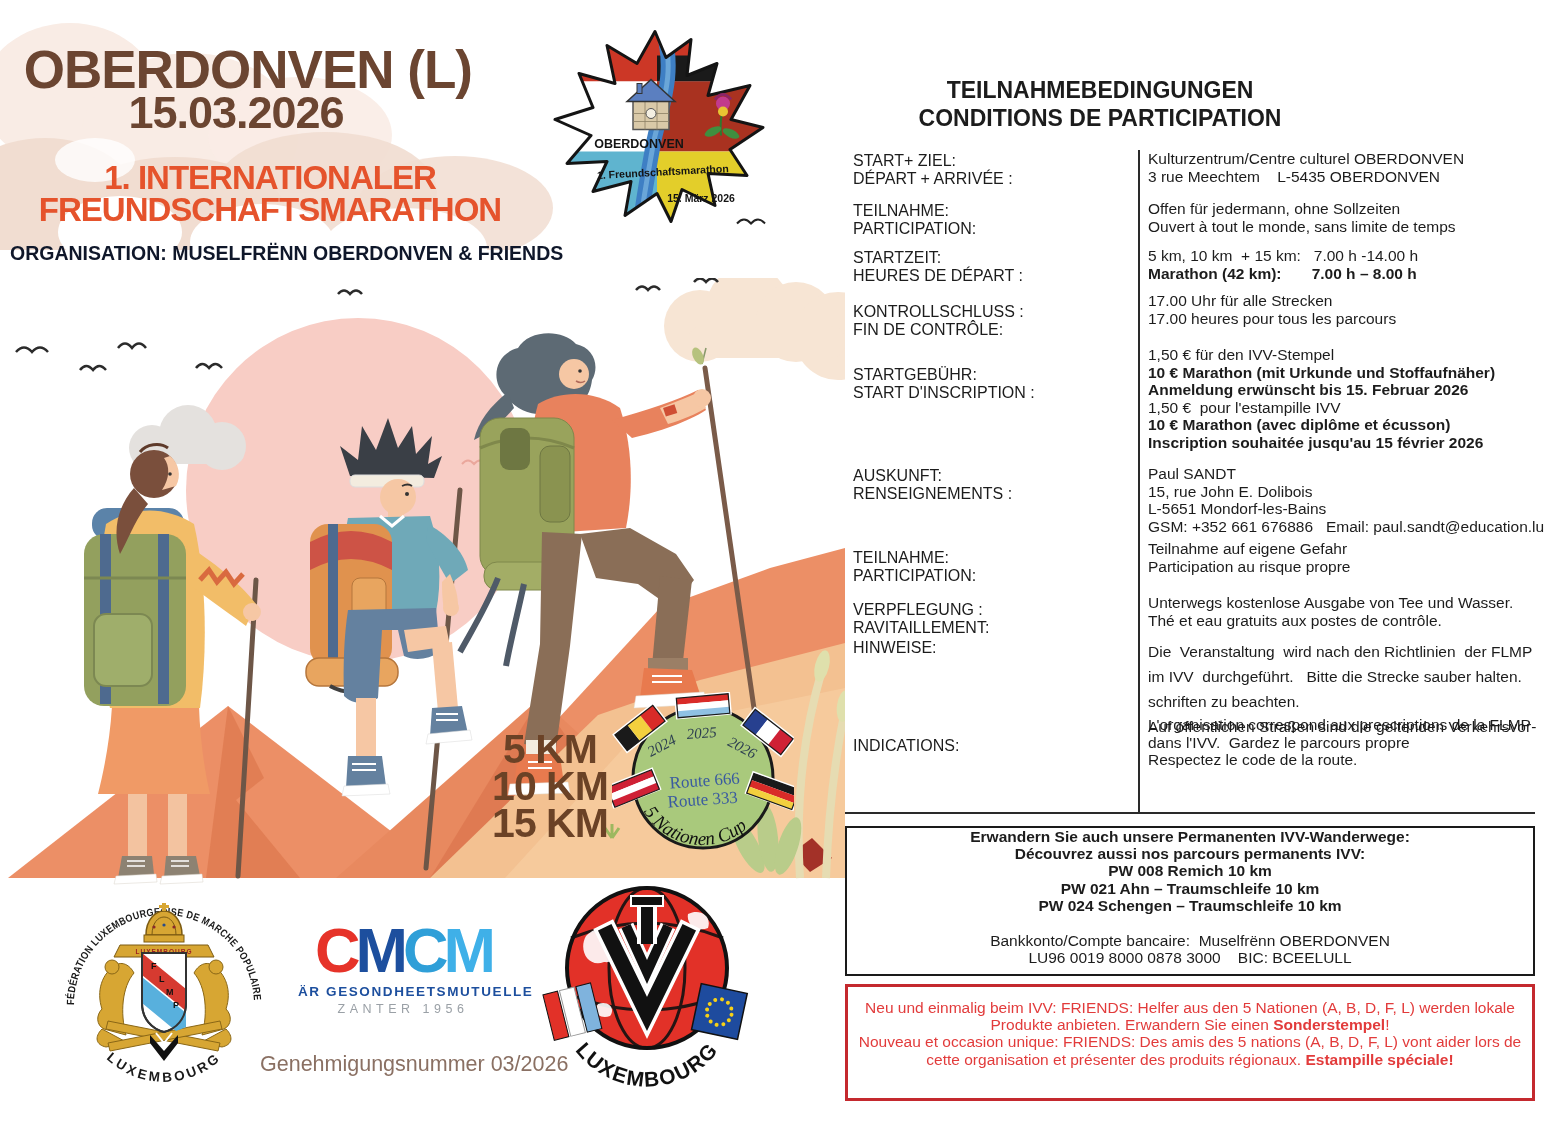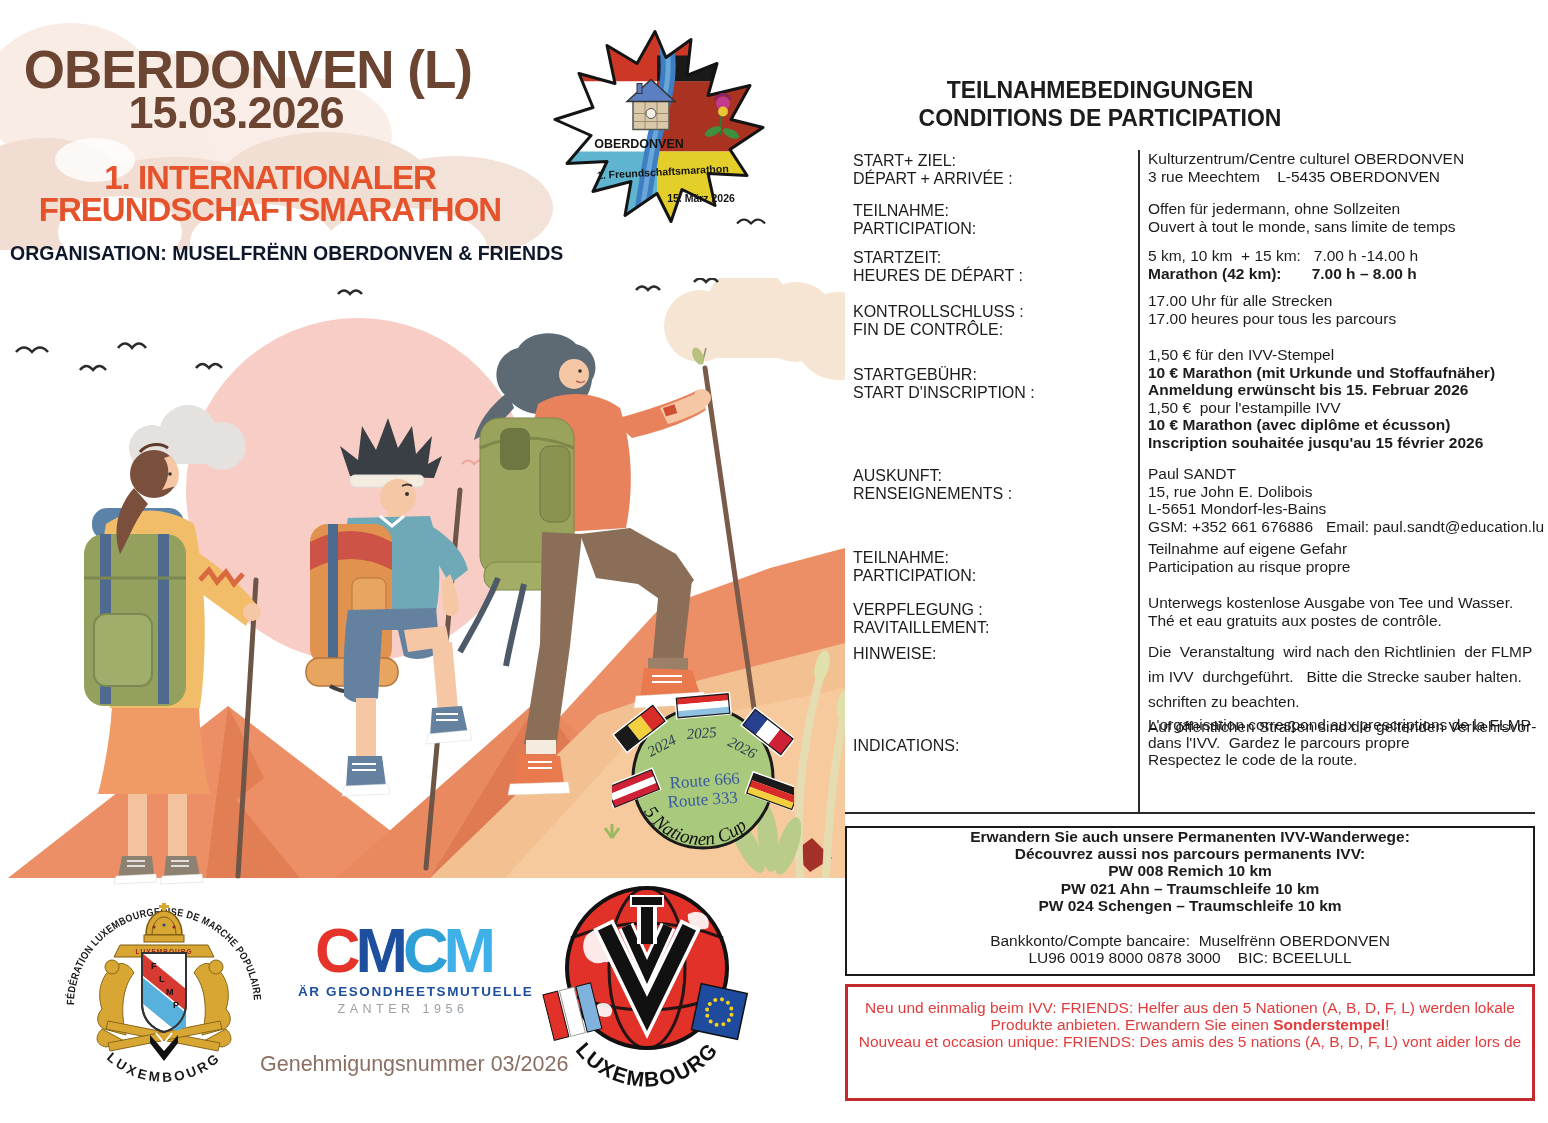--- a/index.html
+++ b/index.html
@@ -254,20 +254,25 @@
         <path d="M636,418 L704,414 L706,426 L634,430 Z" fill="#ffffff" stroke="#e3ded4" stroke-width="0.5"></path>
         <path d="M652,398 h30 M652,404 h30" stroke="#fff" stroke-width="2"></path>
         <rect x="526" y="462" width="30" height="14" fill="#f3ecdf"></rect>
         <path d="M518,476 L560,478 L564,506 C550,514 528,514 514,508 Z" fill="#e87a4e"></path>
         <path d="M510,506 L568,504 L570,515 L508,517 Z" fill="#ffffff" stroke="#e3ded4" stroke-width="0.5"></path>
         <path d="M528,484 h24 M528,490 h24" stroke="#fff" stroke-width="2"></path>
       </g>
     </g>
   </svg>
 
+  <div class="abs distances">
+    <div class="nowrap">5 KM</div>
+    <div class="nowrap">10 KM</div>
+    <div class="nowrap">15 KM</div>
+  </div>
 
   <svg class="abs" style="left:612px;top:692px;z-index:4" width="182" height="172" viewBox="0 0 182 172">
     <defs>
       <path id="cupArc" d="M 27,110 A 68 68 0 0 0 157,98" fill="none"></path>
     </defs>
     <circle cx="91" cy="86" r="70" fill="#a9c97c" stroke="#1a1a1a" stroke-width="3"></circle>
     <g transform="translate(91,13) rotate(-5)">
       <rect x="-28" y="-11" width="56" height="23" fill="#fff"></rect>
       <rect x="-26" y="-9" width="52" height="6.5" fill="#d92b28"></rect>
       <rect x="-26" y="-2.5" width="52" height="6.5" fill="#ffffff"></rect>
@@ -522,21 +527,21 @@
       <div>VERPFLEGUNG :</div>
       <div>RAVITAILLEMENT:</div>
     </div>
     <div class="cond-values">
       <div>Unterwegs kostenlose Ausgabe von Tee und Wasser.</div>
       <div>Thé et eau gratuits aux postes de contrôle.</div>
     </div>
   </div>
 
   <div class="cond-row" style="top:639px">
-    <div class="cond-labels" style="margin-top:6px">
+    <div class="cond-labels" style="margin-top:0">
       <div>HINWEISE:</div>
     </div>
     <div class="cond-values lh-wide">
       <div>Die&nbsp; Veranstaltung&nbsp; wird nach den Richtlinien&nbsp; der FLMP</div>
       <div>im IVV&nbsp; durchgeführt.&nbsp;&nbsp; Bitte die Strecke sauber halten.</div>
       <div>schriften zu beachten.</div>
       <div>Auf öffentlichen Straßen sind die geltenden Verkehrsvor-</div>
     </div>
   </div>
 
@@ -558,15 +563,16 @@
     <div class="b nowrap">PW 021 Ahn – Traumschleife 10 km</div>
     <div class="b nowrap">PW 024 Schengen – Traumschleife 10 km</div>
     <div class="gap18 nowrap">Bankkonto/Compte bancaire:&nbsp; Muselfrënn OBERDONVEN</div>
     <div class="nowrap">LU96 0019 8000 0878 3000&nbsp;&nbsp;&nbsp;&nbsp;BIC: BCEELULL</div>
   </div>
 
   <div class="abs friends-box">
     <div class="nowrap">Neu und einmalig beim IVV: FRIENDS: Helfer aus den 5 Nationen (A, B, D, F, L) werden lokale</div>
     <div class="nowrap"><span>Produkte anbieten. Erwandern Sie einen </span><span class="b">Sonderstempel</span><span>!</span></div>
     <div class="nowrap">Nouveau et occasion unique: FRIENDS: Des amis des 5 nations (A, B, D, F, L) vont aider lors de</div>
+    <div class="nowrap"><span>cette organisation et présenter des produits régionaux. </span><span class="b">Estampille spéciale!</span></div>
   </div>
 
 </div>
 
 </body></html>

